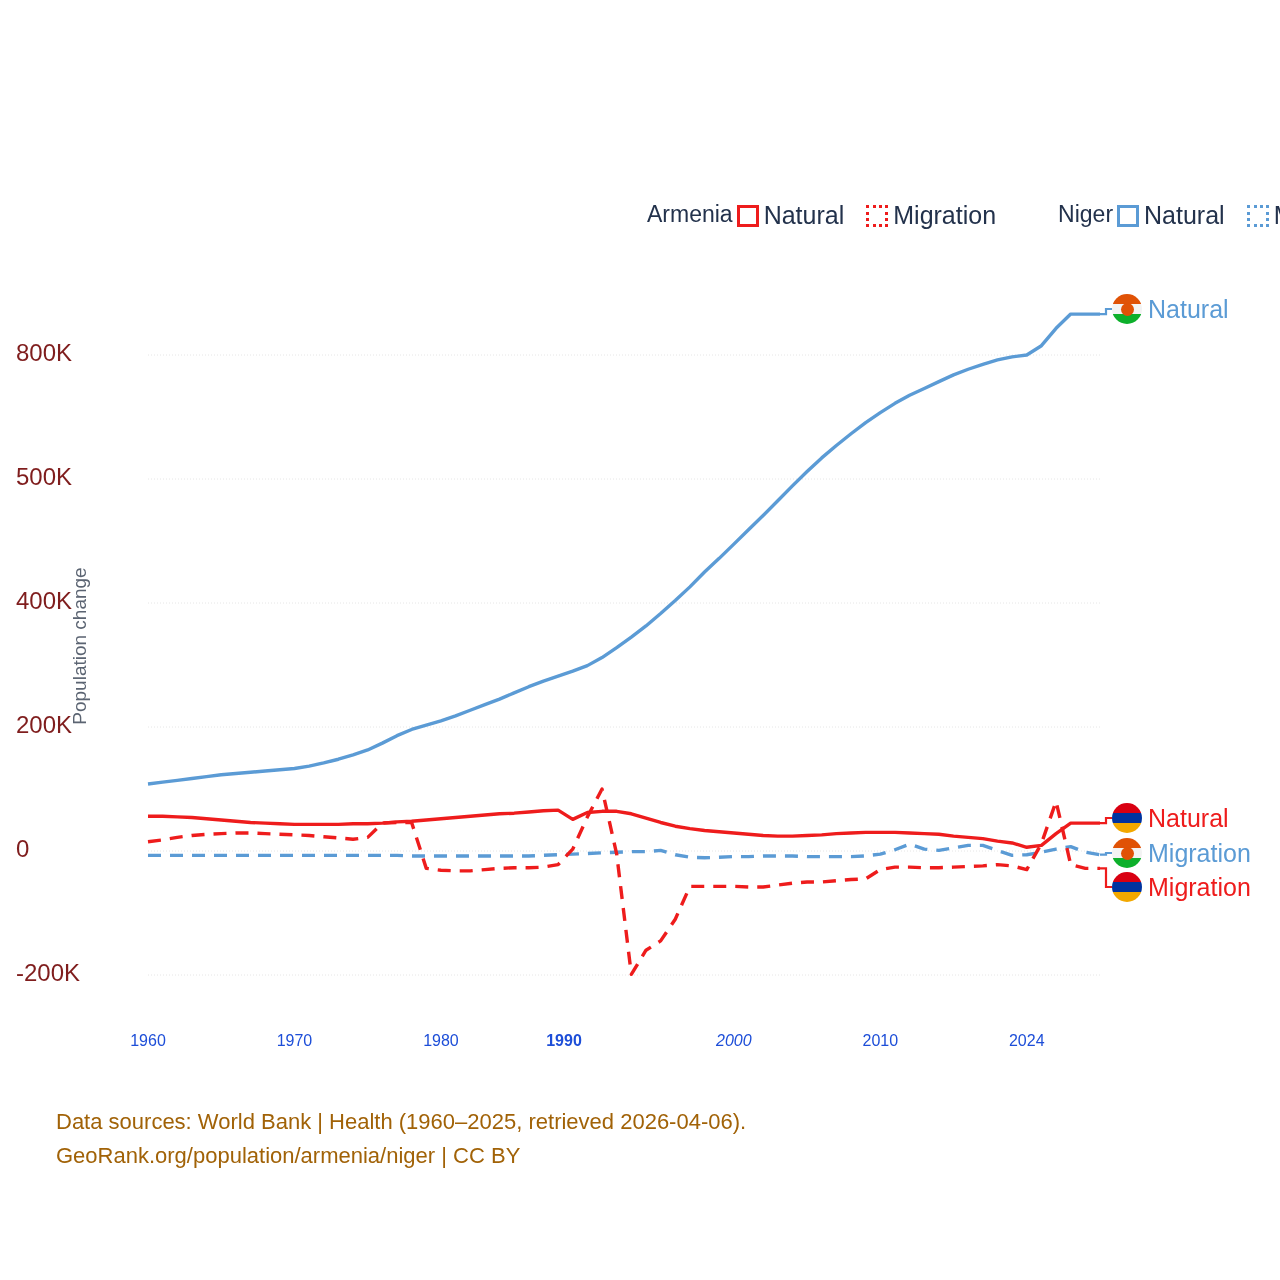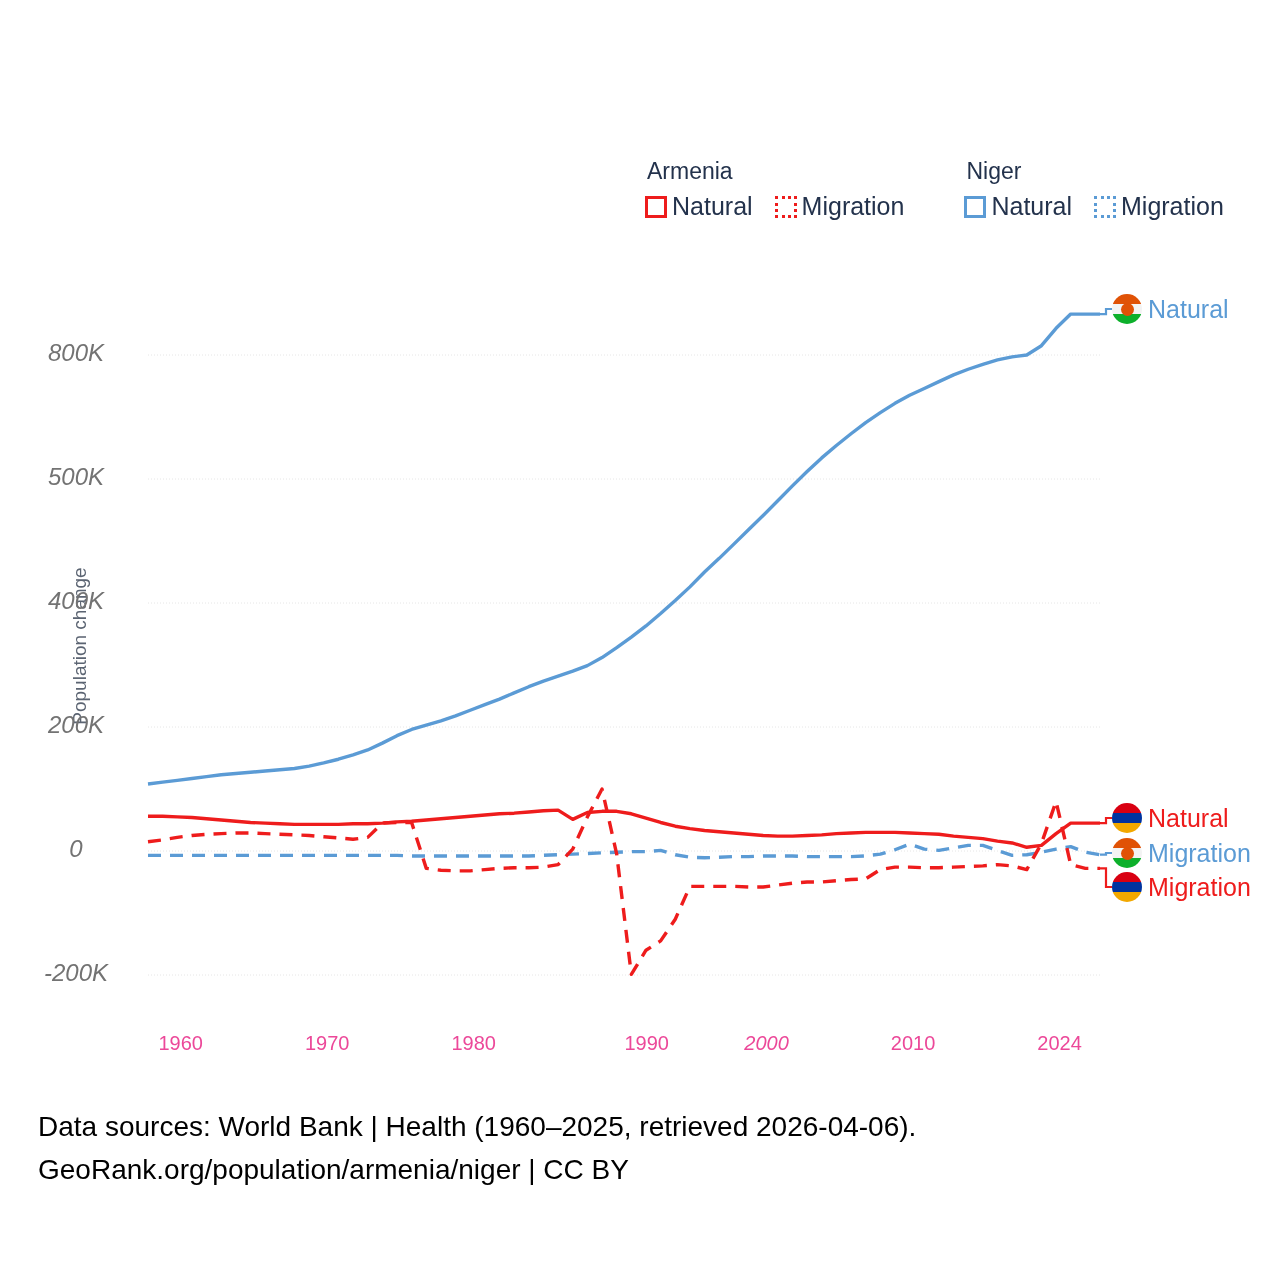--- a/index.html
+++ b/index.html
@@ -22,21 +22,21 @@
     letter-spacing:-0.3px;
     white-space:nowrap;
   }
 
   
   .legend{
     position:absolute;left:645px;top:160px;
     display:flex;flex-direction:row;gap:60px;
     align-items:flex-start;
   }
-  .legend-group{display:flex;flex-direction:column;gap:11px;}
+  .legend-group{display:flex;gap:4px;margin-top:43px;}
   .legend-country{
     font-size:23px;color:#23324c;line-height:1;
     padding-left:2px;
   }
   .legend-row{display:flex;flex-direction:row;gap:22px;align-items:center;}
   .legend-item{display:flex;flex-direction:row;gap:5px;align-items:center;}
   .swatch{width:22px;height:22px;background:#fff;box-sizing:border-box;}
   .sw-solid-red{border:3px solid #ee1c1c;}
   .sw-dot-red{border:3px dotted #ee1c1c;}
   .sw-solid-blue{border:3px solid #5b9bd5;}
@@ -48,28 +48,27 @@
   svg.chart{position:absolute;left:0;top:0;}
 
   .ylabel{
     position:absolute;
     left:-20px;top:635px;
     width:200px;text-align:center;
     transform:rotate(-90deg);
     font-size:19px;color:#5b6472;
   }
   .ytick{
+    position:absolute;text-align:left;
+    font-size:24px;color:#7f1d1d;
+    width:120px;
+  }
+  .xtick{
     position:absolute;text-align:center;
-    font-size:24px;color:#737373;
-    width:120px;
-    font-style:italic;
-  }
-  .xtick{
-    position:absolute;text-align:right;
-    font-size:20px;color:#ec4899;
+    font-size:16px;color:#1d4ed8;
     width:110px;
   }
 
   
   .endlabel{
     position:absolute;display:flex;align-items:center;gap:6px;
     white-space:nowrap;
   }
   .endlabel .txt{font-size:25px;line-height:1;}
   .flag{width:30px;height:30px;border-radius:50%;overflow:hidden;position:relative;flex:0 0 auto;}
@@ -82,22 +81,22 @@
   .flag-ne .s2{background:#f3f3f3;}
   .flag-ne .s3{background:#0db02b;}
   .flag-ne .disc{
     position:absolute;left:50%;top:50%;
     width:13px;height:13px;margin:-6.5px 0 0 -6.5px;
     background:#e05206;border-radius:50%;
   }
 
   
   .footer{
-    position:absolute;left:38px;top:1105px;
-    font-size:28px;color:#000000;line-height:1.55;
+    position:absolute;left:56px;top:1105px;
+    font-size:22px;color:#a16207;line-height:1.55;
   }
   .footer div{white-space:nowrap;}
 </style>
 </head>
 <body>
 
 <div class="page">
 
 
   <div class="legend">
@@ -152,21 +151,21 @@
         <div class="ytick" style="left: 16px; top: 835px;">0</div>
         <div class="ytick" style="left: 16px; top: 711px;">200K</div>
         <div class="ytick" style="left: 16px; top: 587px;">400K</div>
         <div class="ytick" style="left: 16px; top: 463px;">500K</div>
         <div class="ytick" style="left: 16px; top: 339px;">800K</div>
       </div>
     <div id="xticks">
         <div class="xtick" style="left: 93px; top: 1032px;">1960</div>
         <div class="xtick" style="left: 239.462px; top: 1032px;">1970</div>
         <div class="xtick" style="left: 385.923px; top: 1032px;">1980</div>
-        <div class="xtick" style="left: 559px; top: 1032px;">1990</div>
+        <div class="xtick" style="left: 509px; top: 1032px; font-weight: bold;">1990</div>
         <div class="xtick" style="left: 678.846px; top: 1032px; font-style: italic;">2000</div>
         <div class="xtick" style="left: 825.308px; top: 1032px;">2010</div>
         <div class="xtick" style="left: 971.769px; top: 1032px;">2024</div>
       </div>
   </div>
 
   <div id="endlabels">
       <div class="endlabel" style="left: 1112px; top: 294px;">
         <span class="flag flag-ne">
           <i class="s1"></i>

